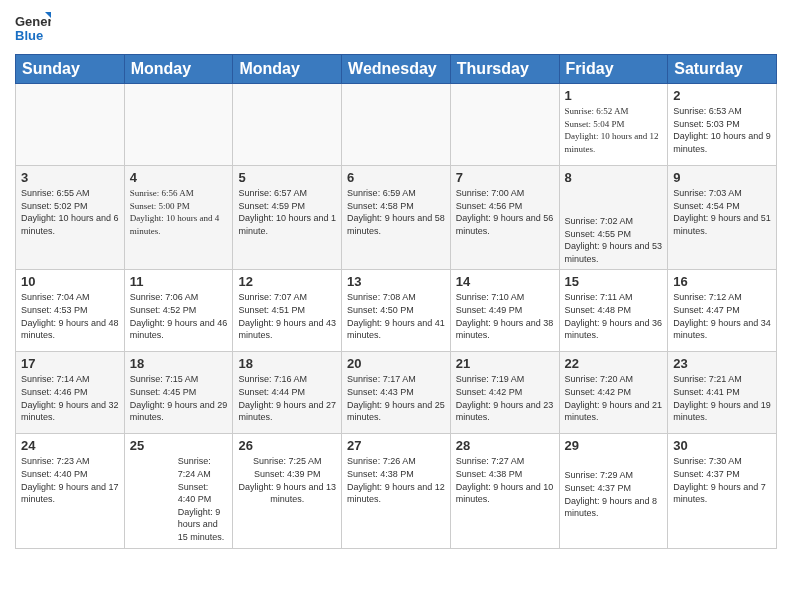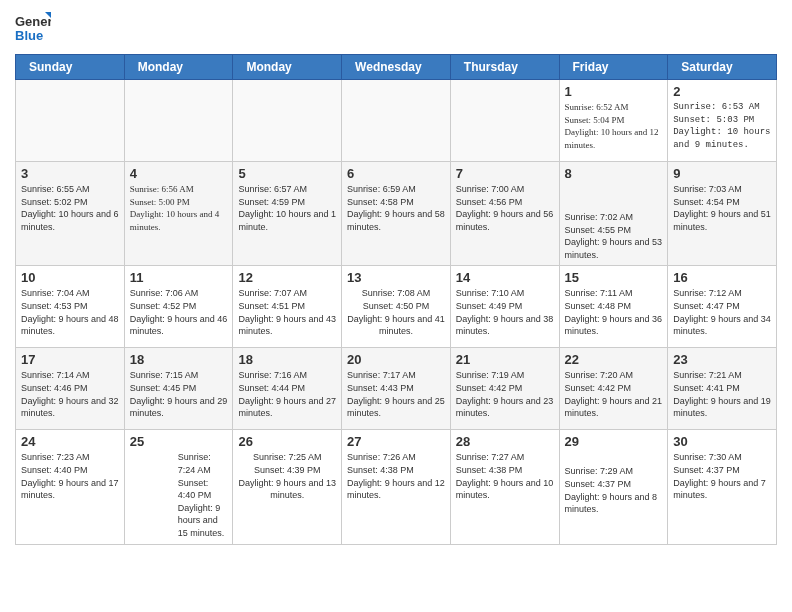--- a/index.html
+++ b/index.html
@@ -40,22 +40,22 @@
     }
     table {
       width: 100%;
       border-collapse: collapse;
       table-layout: fixed;
     }
     thead th {
       background: #3a7abf;
       color: white;
       text-align: left;
-      padding: 5px 13px;
-      font-size: 12px;
+      padding: 5px 6px;
+      font-size: 16px;
       font-weight: bold;
       border: 1px solid #2a5a9f;
     }
     tbody td {
       border: 1px solid #ccc;
       vertical-align: top;
       padding: 4px 5px;
       font-size: 9.5px;
       color: #333;
       height: 82px;
@@ -118,21 +118,21 @@
           <td class="empty"></td>
           <td class="empty"></td>
           <td>
             <span class="day-num">1</span>
             <div class="day-info" style="white-space: pre-line; font-family: Liberation Serif, serif;">Sunrise: 6:52 AM
 Sunset: 5:04 PM
 Daylight: 10 hours and 12 minutes.</div>
           </td>
           <td>
             <span class="day-num">2</span>
-            <div class="day-info" style="white-space: pre-line; font-family: Liberation Mono, monospace;">Sunrise: 6:53 AM
+            <div class="day-info" style="white-space: pre-line;">Sunrise: 6:53 AM
 Sunset: 5:03 PM
 Daylight: 10 hours and 9 minutes.</div>
           </td>
         </tr>
         <tr>
           <td>
             <span class="day-num">3</span>
             <div class="day-info" style="white-space: pre-line;">Sunrise: 6:55 AM
 Sunset: 5:02 PM
 Daylight: 10 hours and 6 minutes.</div>
@@ -188,21 +188,21 @@
 Daylight: 9 hours and 46 minutes.</div>
           </td>
           <td>
             <span class="day-num">12</span>
             <div class="day-info" style="white-space: pre-line;">Sunrise: 7:07 AM
 Sunset: 4:51 PM
 Daylight: 9 hours and 43 minutes.</div>
           </td>
           <td>
             <span class="day-num">13</span>
-            <div class="day-info" style="white-space: pre-line; text-align: center;">Sunrise: 7:08 AM
+            <div class="day-info" style="white-space: pre-line;">Sunrise: 7:08 AM
 Sunset: 4:50 PM
 Daylight: 9 hours and 41 minutes.</div>
           </td>
           <td>
             <span class="day-num">14</span>
             <div class="day-info" style="white-space: pre-line;">Sunrise: 7:10 AM
 Sunset: 4:49 PM
 Daylight: 9 hours and 38 minutes.</div>
           </td>
           <td>

